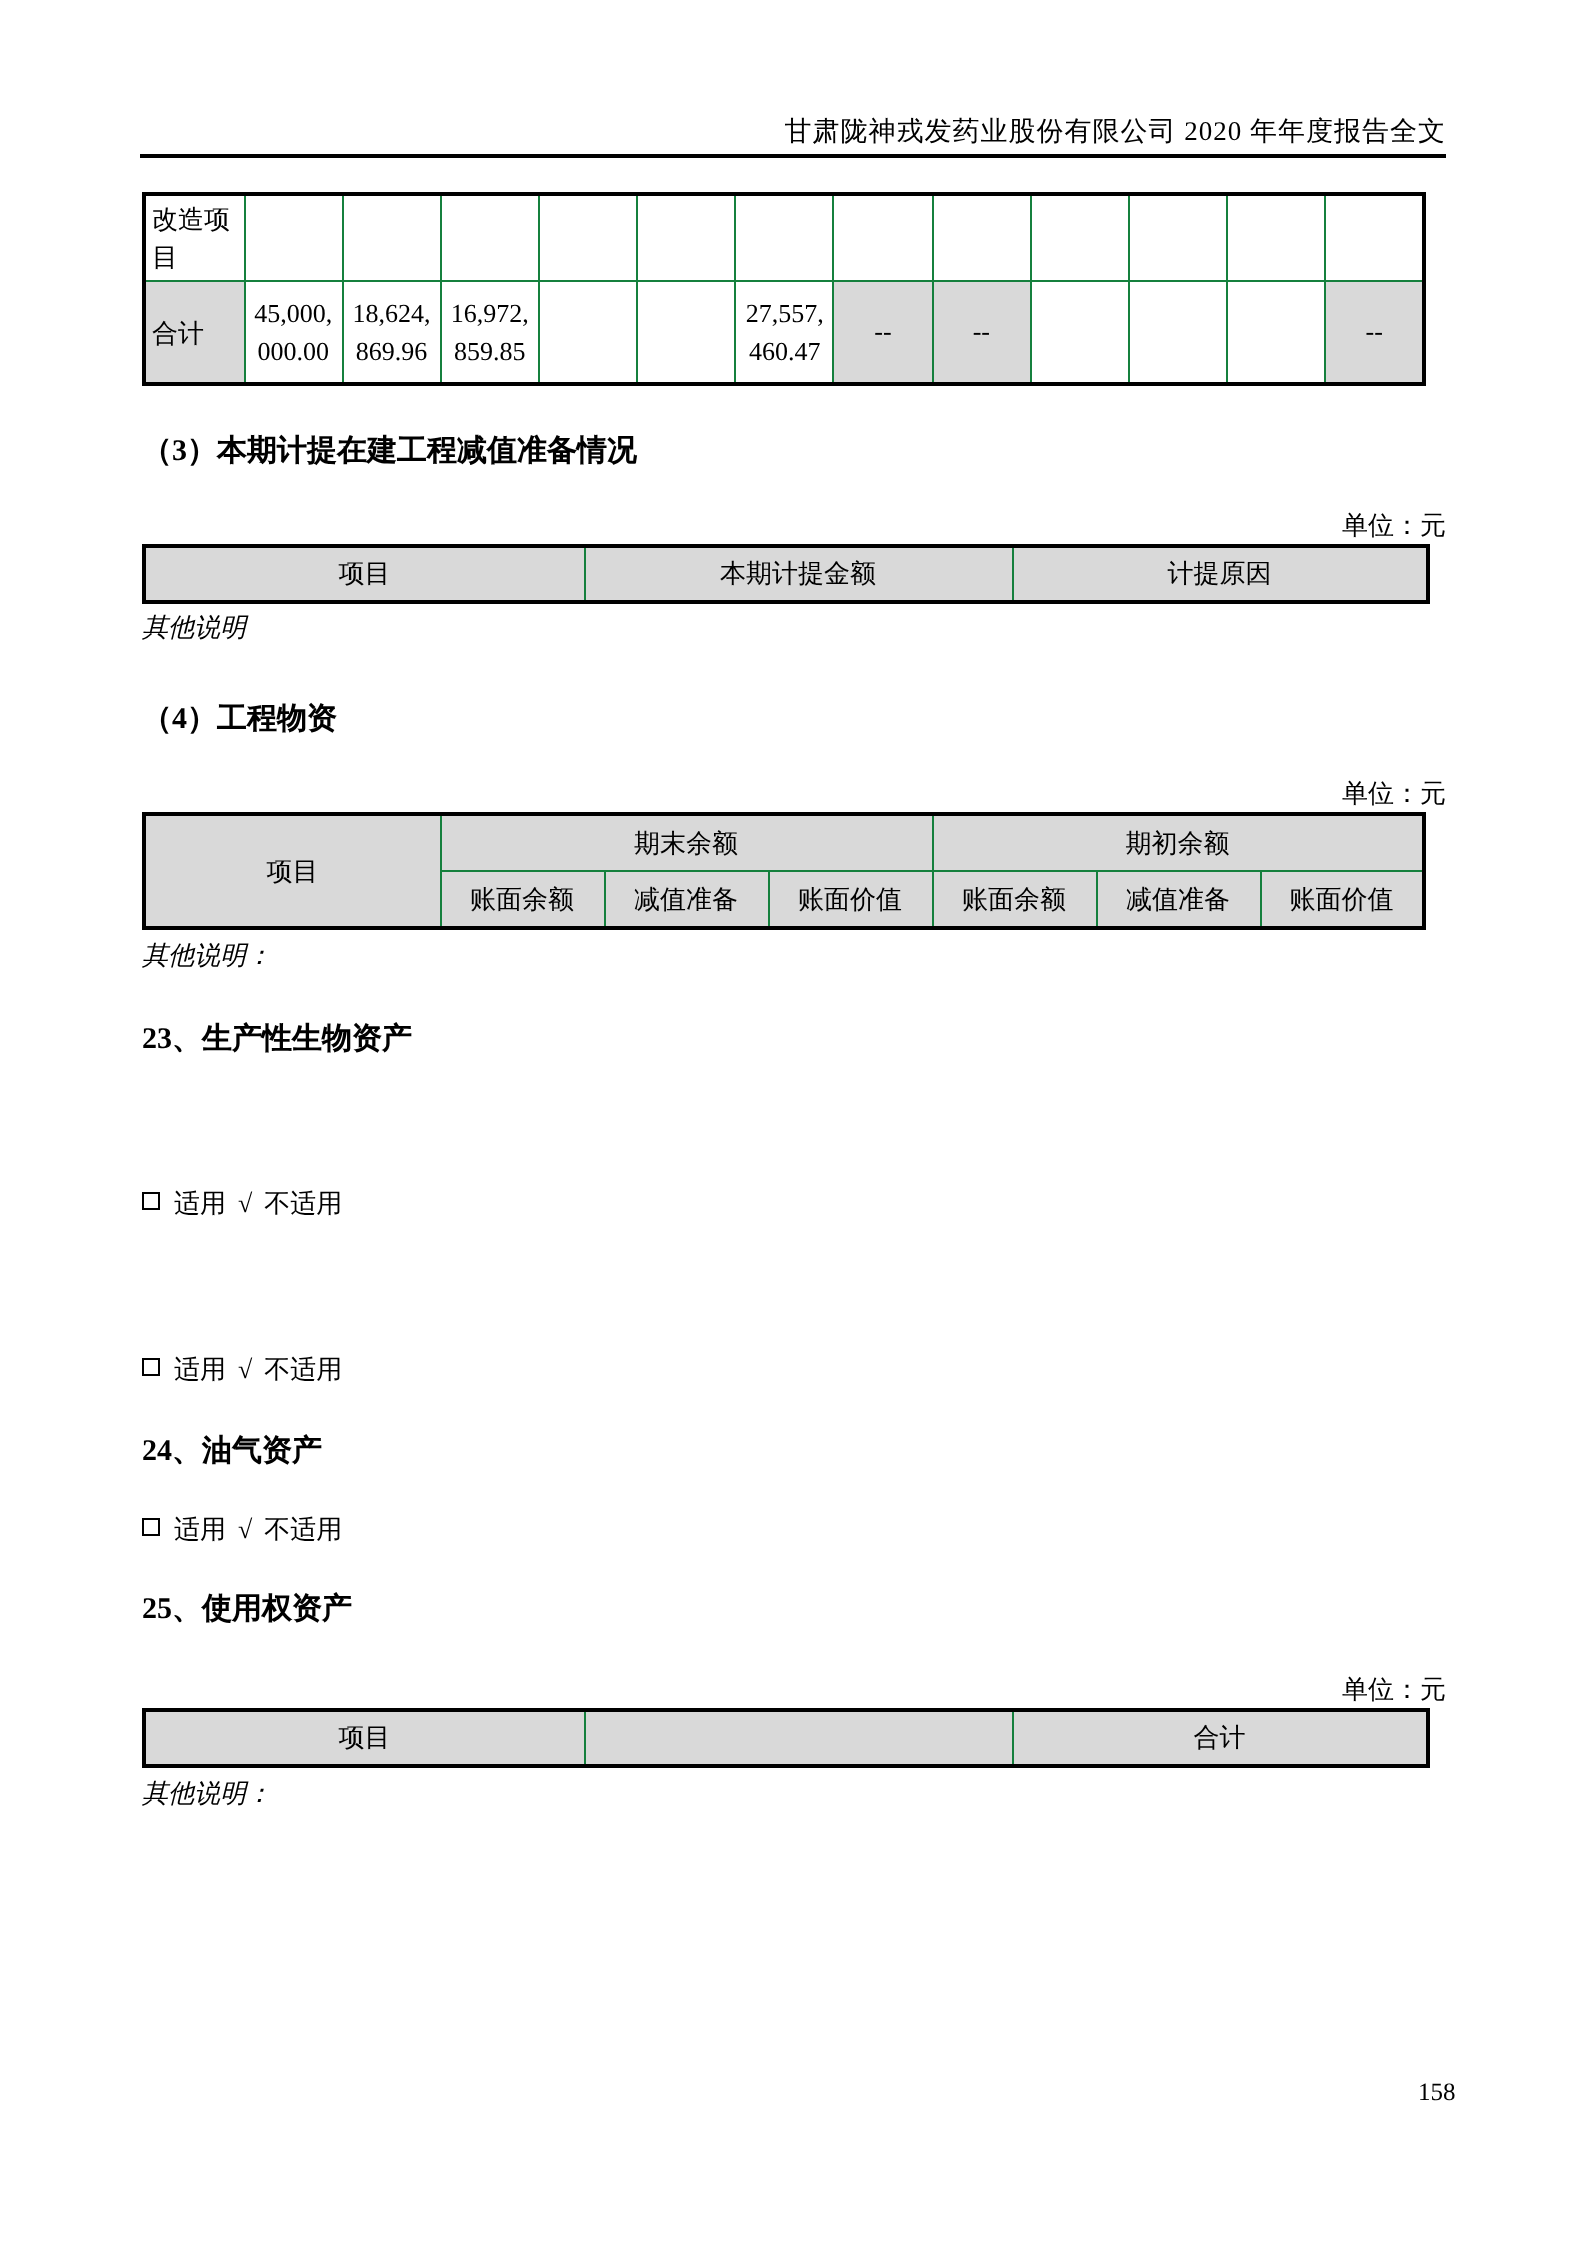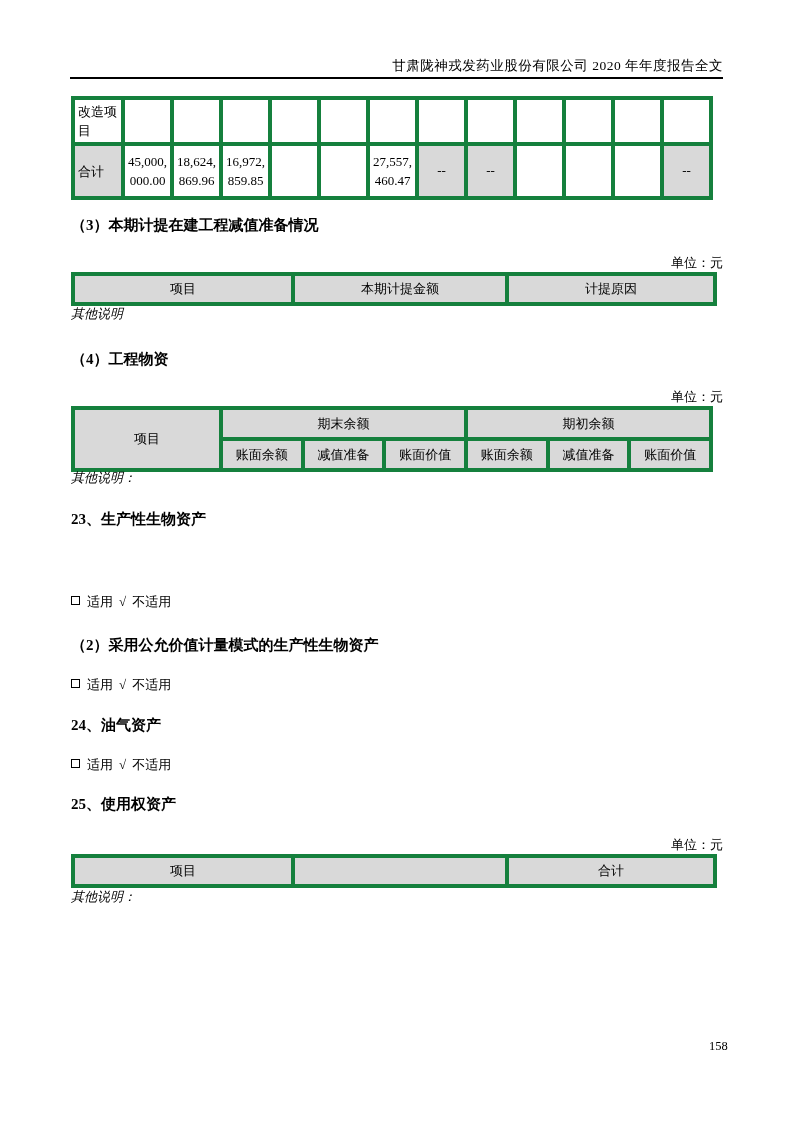--- a/index.html
+++ b/index.html
@@ -14,21 +14,21 @@
   .abs{position:absolute;}
   .hdr-title{top:57px;right:70px;font-size:13.5px;letter-spacing:0.5px;}
   .hdr-rule{top:77px;left:70px;width:653px;height:2px;background:#000;}
 
   table.t{
     position:absolute;left:71px;width:642px;
     border-collapse:collapse;table-layout:fixed;
     border:2px solid #000;
   }
   table.t td{
-    border:4px solid #15803d;
+    border:1px solid #15803d;
     font-size:13px;
     padding:1px 3px;
     vertical-align:middle;
     overflow:hidden;
   }
   .gray{background:#d9d9d9;margin-left:24px;}
   .center{text-align:center;}
   .num{text-align:center;word-break:break-all;line-height:19px;}
   .lbl{text-align:left;line-height:19px;}
 
@@ -160,21 +160,20 @@
       <td class="gray center">账面价值</td>
     </tr>
   </tbody>
     </table>
   <div class="abs note" style="top:469px">其他说明：</div>
 
   <div class="abs heading" style="top:510px">23、生产性生物资产</div>
   <div class="abs app" style="top:593px">
     <span class="cbox"></span><span>适用</span><span class="chk">√</span><span>不适用</span>
   </div>
-  <div class="abs heading" style="top:636px">（2）采用公允价值计量模式的生产性生物资产</div>
   <div class="abs app" style="top:676px">
     <span class="cbox"></span><span>适用</span><span class="chk">√</span><span>不适用</span>
   </div>
 
   <div class="abs heading" style="top:716px">24、油气资产</div>
   <div class="abs app" style="top:756px">
     <span class="cbox"></span><span>适用</span><span class="chk">√</span><span>不适用</span>
   </div>
 
   <div class="abs heading" style="top:795px">25、使用权资产</div>

